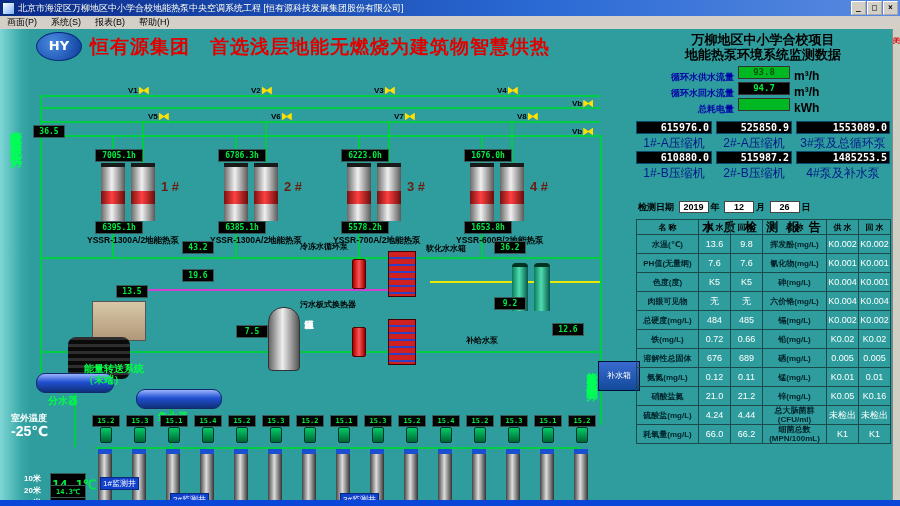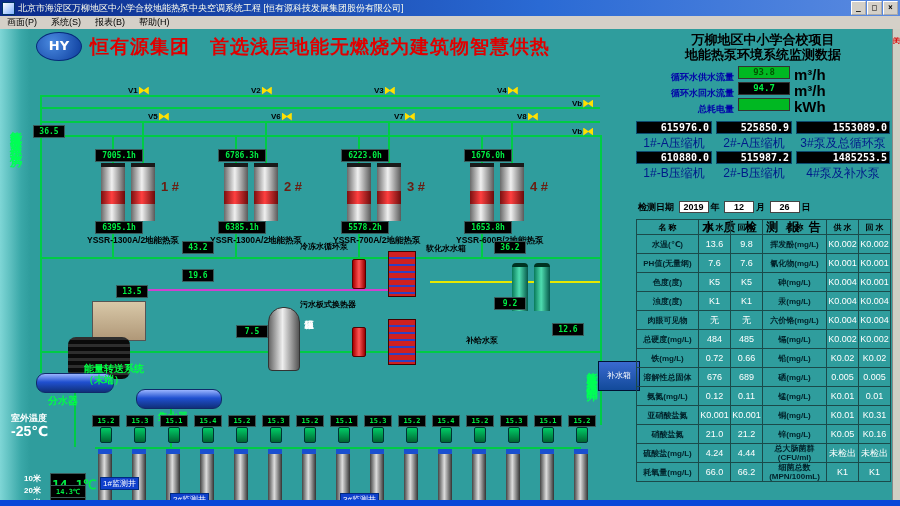--- a/index.html
+++ b/index.html
@@ -84,21 +84,21 @@
     border:1px solid #002a80;white-space:nowrap;}
   .depthlbl{position:absolute;color:#fff;font-size:8px;font-weight:bold;}
   
   #rpanel{position:absolute;left:634px;top:0;width:258px;height:471px;}
   .ptitle{position:absolute;width:100%;text-align:center;font-weight:bold;font-size:13px;color:#000;white-space:nowrap;}
   .mrow{position:absolute;left:0;width:100%;height:13px;}
   .mlabel{display:inline-block;width:100px;text-align:right;font-weight:bold;font-size:9px;color:#0000a8;}
   .ledbox{display:inline-block;width:50px;height:11px;margin-left:4px;vertical-align:top;
     background:#000;color:#00ee44;font:bold 9px "DejaVu Sans Mono",monospace;text-align:center;border:1px solid #333;}
   .ledbox.green{background:#00b822;color:#005500;}
-  .munit{margin-left:4px;font-weight:bold;font-size:15px;color:#000;}
+  .munit{margin-left:4px;font-weight:bold;font-size:12px;color:#000;}
   .cbox{position:absolute;height:13px;background:#000;color:#fff;border:1px solid #0c4a6e;
     font:bold 10px "DejaVu Sans Mono",monospace;text-align:right;padding:0 2px;box-sizing:border-box;}
   .clabel{position:absolute;font-size:12px;color:#001a8a;font-weight:normal;text-align:center;white-space:nowrap;}
   .rtitle{position:absolute;top:152px;width:100%;text-align:center;font-weight:bold;font-size:12px;
     letter-spacing:3px;color:#000;margin-top:38px;}
   .drow{position:absolute;top:172px;left:4px;font-size:9px;color:#000;font-weight:bold;}
   .dbox{display:inline-block;background:#fff;border:1px solid #444;font-weight:bold;
     font-size:9px;padding:0 3px;min-width:22px;text-align:center;margin:0 2px;}
   .wq{position:absolute;top:190px;left:2px;width:254px;border-collapse:collapse;table-layout:fixed;}
   .wq th{border:1px solid #1a4a4a;font-size:8px;color:#000;font-weight:bold;padding:0;height:14px;}
@@ -250,28 +250,20 @@
             </tr>
             <tr>
               <td class="nm">色度(度)</td>
               <td class="vl">K5</td>
               <td class="vl">K5</td>
               <td class="nm">砷(mg/L)</td>
               <td class="vl">K0.004</td>
               <td class="vl">K0.001</td>
             </tr>
             <tr>
-              <td class="nm">浊度(度)</td>
-              <td class="vl">K1</td>
-              <td class="vl">K1</td>
-              <td class="nm">汞(mg/L)</td>
-              <td class="vl">K0.004</td>
-              <td class="vl">K0.004</td>
-            </tr>
-            <tr>
               <td class="nm">肉眼可见物</td>
               <td class="vl">无</td>
               <td class="vl">无</td>
               <td class="nm">六价铬(mg/L)</td>
               <td class="vl">K0.004</td>
               <td class="vl">K0.004</td>
             </tr>
             <tr>
               <td class="nm">总硬度(mg/L)</td>
               <td class="vl">484</td>
@@ -296,28 +288,20 @@
               <td class="vl">0.005</td>
               <td class="vl">0.005</td>
             </tr>
             <tr>
               <td class="nm">氨氮(mg/L)</td>
               <td class="vl">0.12</td>
               <td class="vl">0.11</td>
               <td class="nm">锰(mg/L)</td>
               <td class="vl">K0.01</td>
               <td class="vl">0.01</td>
-            </tr>
-            <tr>
-              <td class="nm">亚硝酸盐氮</td>
-              <td class="vl">K0.001</td>
-              <td class="vl">K0.001</td>
-              <td class="nm">铜(mg/L)</td>
-              <td class="vl">K0.01</td>
-              <td class="vl">K0.31</td>
             </tr>
             <tr>
               <td class="nm">硝酸盐氮</td>
               <td class="vl">21.0</td>
               <td class="vl">21.2</td>
               <td class="nm">锌(mg/L)</td>
               <td class="vl">K0.05</td>
               <td class="vl">K0.16</td>
             </tr>
             <tr>

